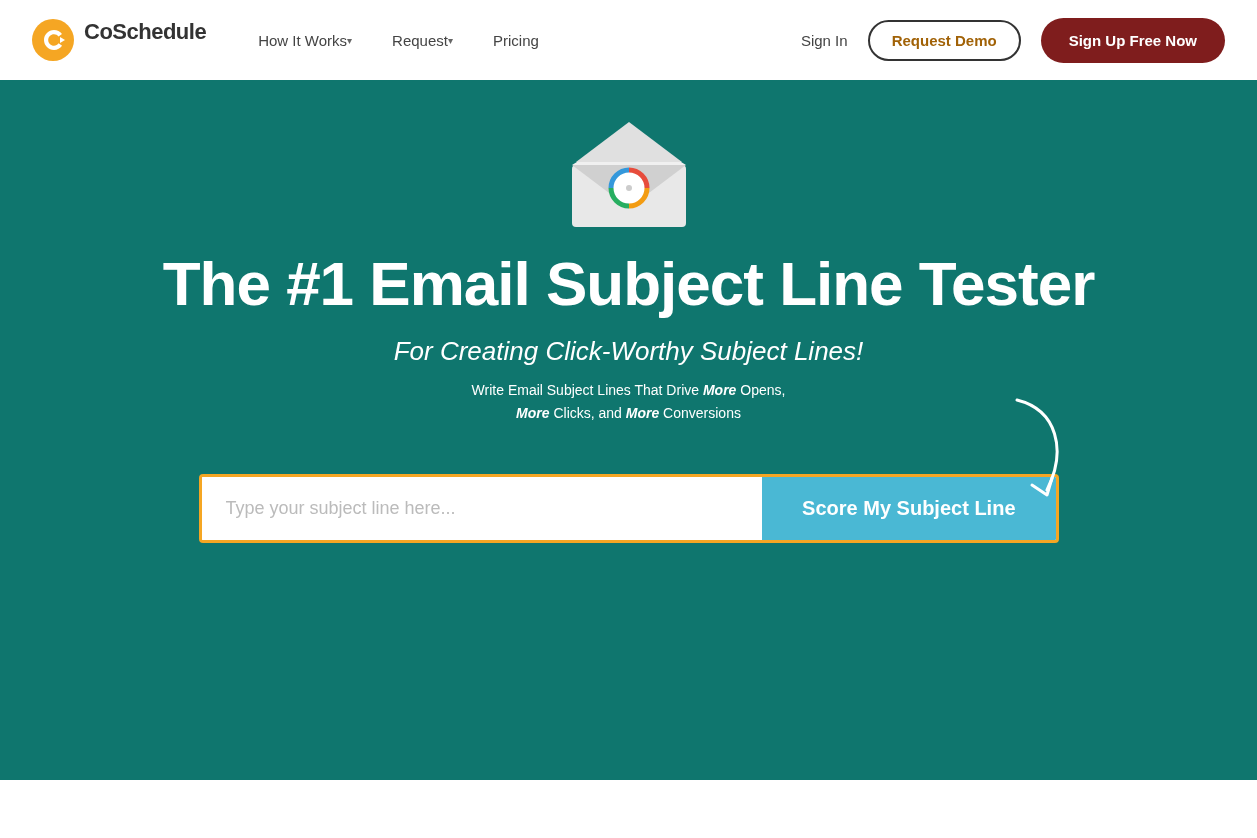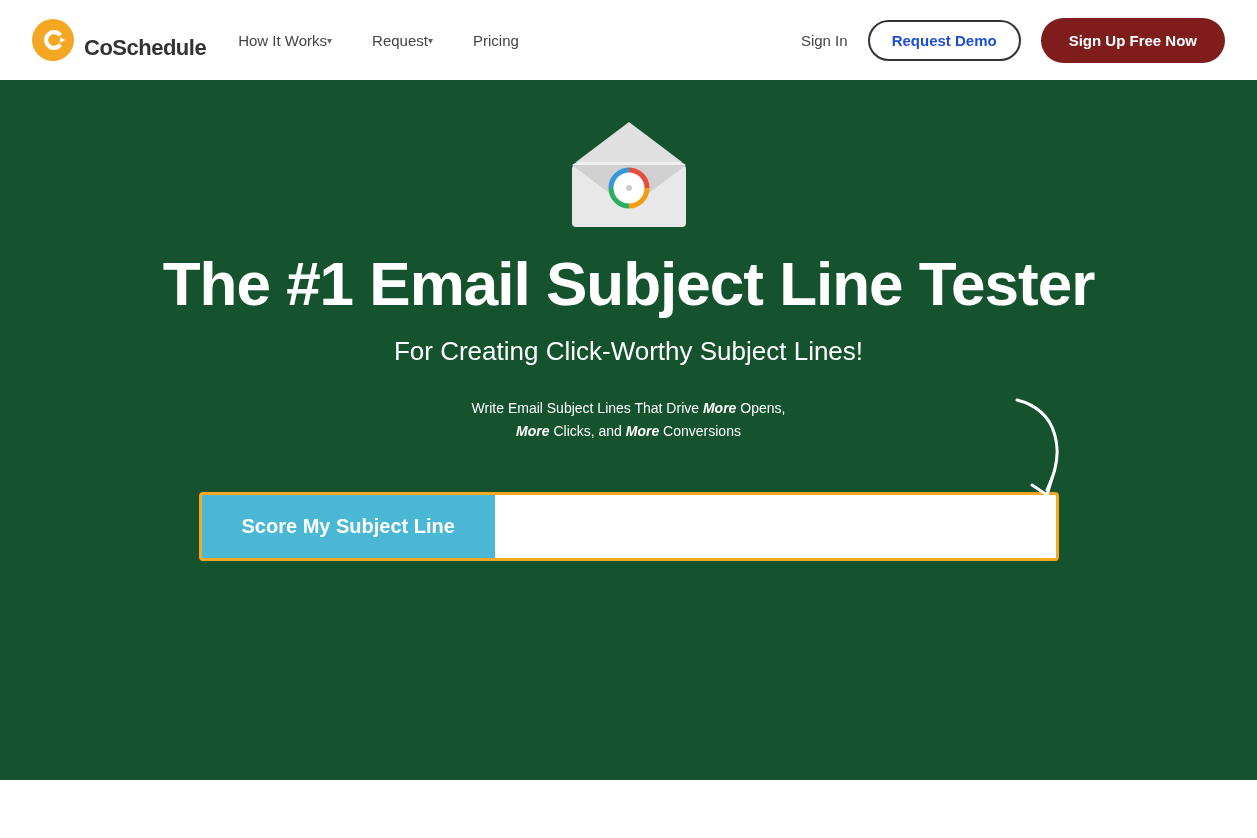--- a/index.html
+++ b/index.html
@@ -20,24 +20,24 @@
       display: flex;
       align-items: center;
       padding: 0 32px;
       height: 80px;
       position: relative;
       z-index: 10;
     }
 
     .logo-area {
       display: flex;
-      align-items: flex-end;
+      align-items: flex-start;
       gap: 10px;
       text-decoration: none;
-      margin-right: 16px;
+      margin-right: 36px;
     }
 
     .logo-icon {
       width: 42px;
       height: 42px;
     }
 
     .logo-text {
       font-size: 22px;
       font-weight: 700;
@@ -79,42 +79,42 @@
       font-size: 15px;
       color: #444;
       cursor: pointer;
       font-weight: 500;
       text-decoration: none;
     }
 
     .request-demo-btn {
       border: 2px solid #333;
       background: transparent;
-      color: #1d4ed8;
+      color: #a16207;
       padding: 10px 22px;
       border-radius: 30px;
       font-size: 15px;
       font-weight: 600;
       cursor: pointer;
     }
 
     .signup-btn {
       background: #7f1d1d;
       color: #fff;
       border: none;
       padding: 14px 28px;
       border-radius: 30px;
       font-size: 15px;
       font-weight: 700;
       cursor: pointer;
     }
 
     
     .hero {
-      background: #14532d;
+      background: #0f766e;
       padding: 40px 20px 80px;
       text-align: center;
       position: relative;
       min-height: 700px;
     }
 
     
     .email-icon-wrapper {
       display: flex;
       justify-content: center;
@@ -131,22 +131,23 @@
       font-weight: 800;
       color: #fff;
       line-height: 1.1;
       margin-bottom: 18px;
       letter-spacing: -1px;
     }
 
     .hero-subtitle {
       font-size: 26px;
       color: #fff;
+      font-style: italic;
       font-weight: 400;
-      margin-bottom: 30px;
+      margin-bottom: 12px;
     }
 
     .hero-description {
       font-size: 14px;
       color: #fff;
       line-height: 1.6;
       margin-bottom: 50px;
     }
 
     .hero-description strong {
@@ -275,17 +276,18 @@
   <p class="hero-subtitle">For Creating Click-Worthy Subject Lines!</p>
 
   <div class="hero-description">
     <span>Write Email Subject Lines That Drive <strong>More</strong> Opens,</span>
     <br>
     <span><strong>More</strong> Clicks, and <strong>More</strong> Conversions</span>
   </div>
 
   <div class="search-container">
     <div class="search-box">
+      <input class="search-input" type="text" placeholder="Type your subject line here..." style="">
       <button class="score-btn">Score My Subject Line</button>
     </div>
   </div>
 
 </section>
 
 </body></html>

